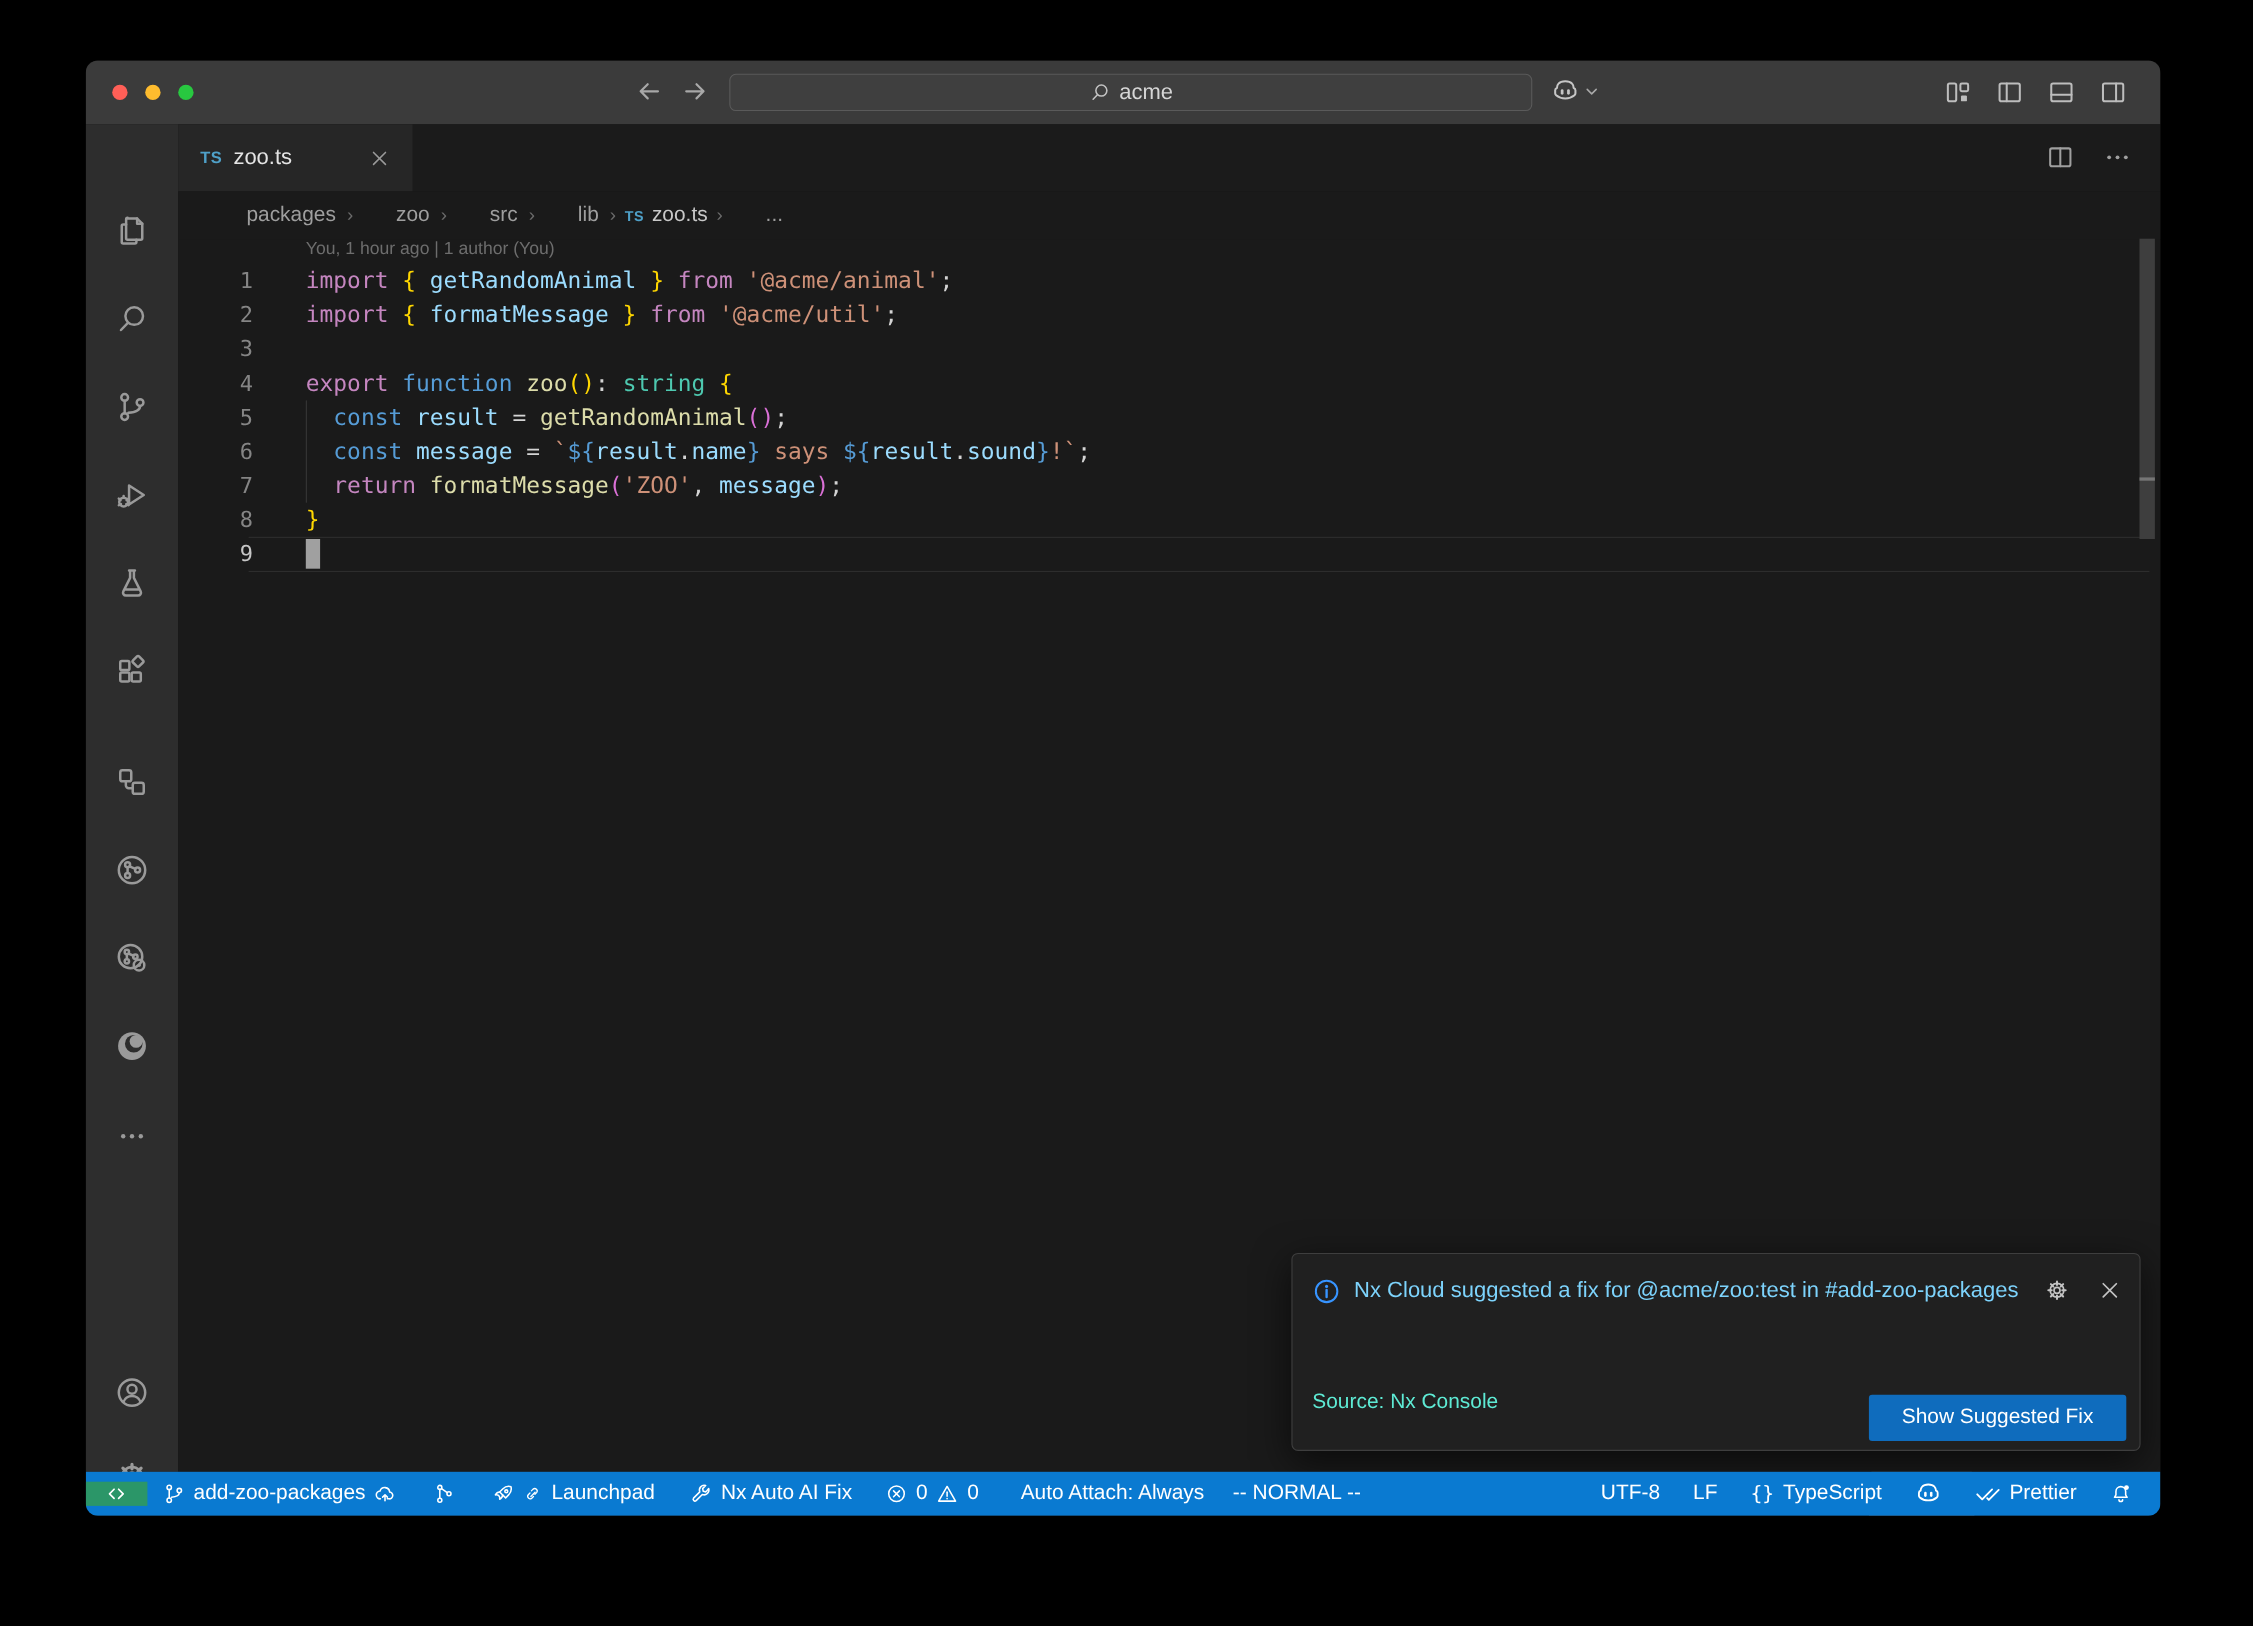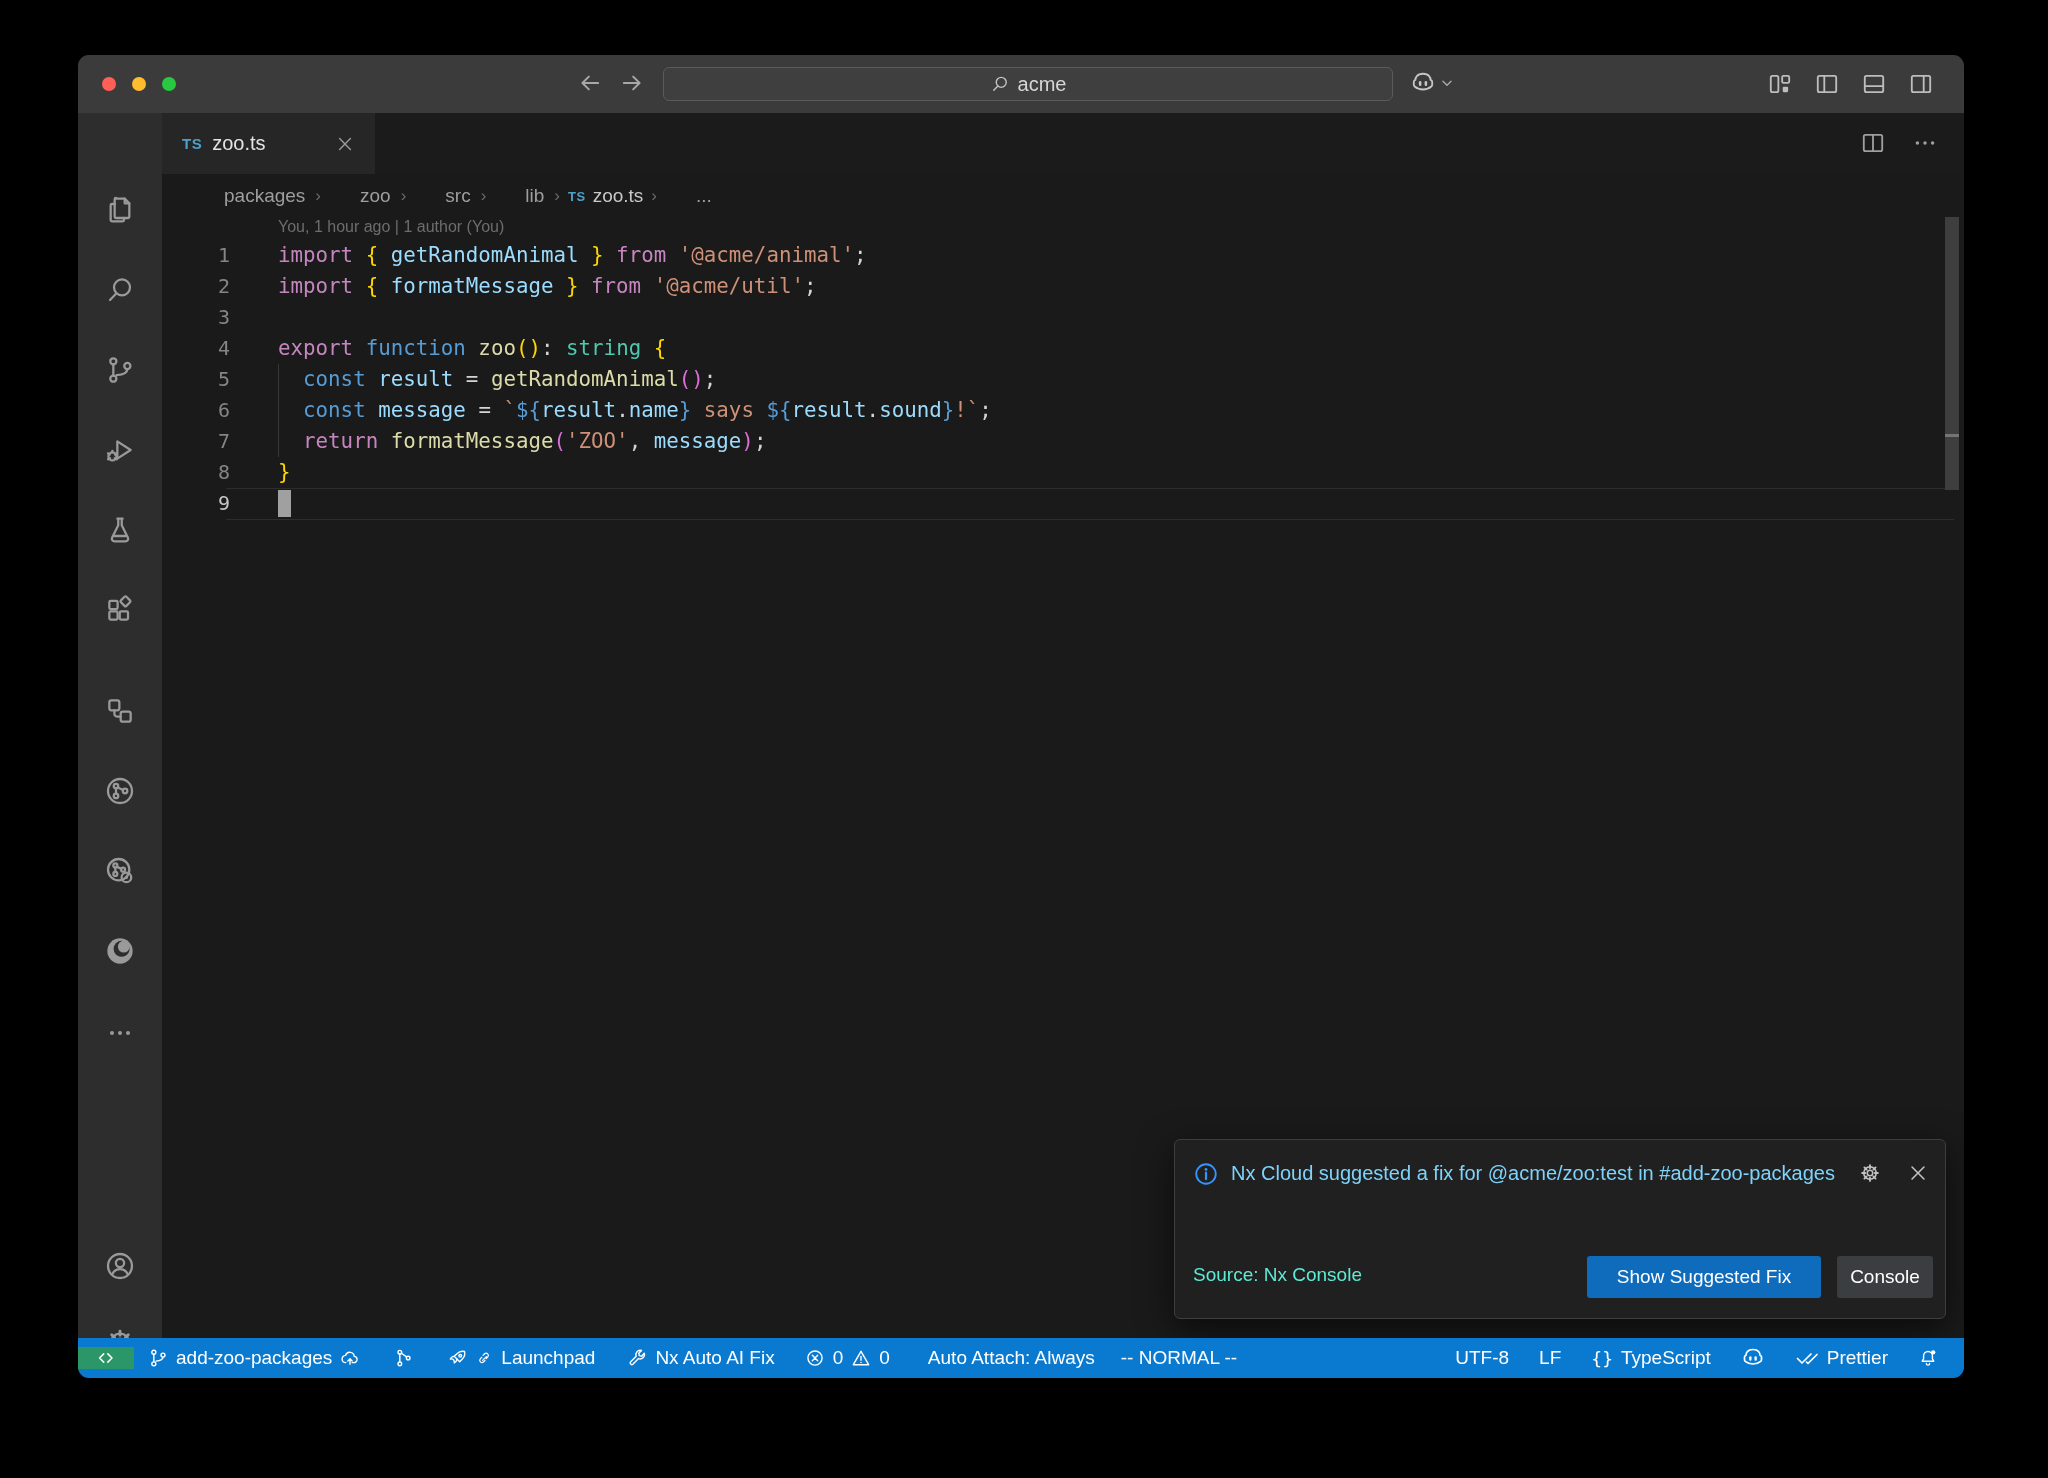--- a/index.html
+++ b/index.html
@@ -62,21 +62,21 @@
 
   
   .toast { position:absolute; left:1096px; top:1084px; width:772px; height:180px; background:#202020;
            border:1px solid #3e3e3e; border-radius:6px; box-shadow:0 10px 34px rgba(0,0,0,.6); }
   .toast-msg-row { position:absolute; left:18px; top:18px; display:flex; gap:12px; }
   .info-ic { width:26px; height:26px; color:#3794ff; flex:0 0 auto; margin-top:3px; }
   .toast-msg { width:608px; font-size:20px; line-height:30px; color:#7dd3fc; }
   .toast-top-actions { position:absolute; right:16px; top:22px; display:flex; gap:26px; color:#c3c3c3; }
   .toast-top-actions .ic { width:22px; height:22px; }
   .toast-source { position:absolute; left:18px; top:124px; font-size:19px; color:#5eead4; }
-  .toast-buttons { position:absolute; right:12px; top:116px; display:flex; gap:16px; }
+  .toast-buttons { position:absolute; right:12px; top:128px; display:flex; gap:28px;flex-direction:column; }
   .btn { height:42px; border:none; border-radius:3px; color:#fff; font-size:19px; font-family:"Liberation Sans",sans-serif;
          display:flex; align-items:center; justify-content:center; padding:0 22px; }
   .btn-primary { background:#0f6cbd; width:234px; padding:0; }
   .btn-secondary { background:#3b3e41; width:96px; padding:0; }
 
   
   .statusbar { position:absolute; left:0; bottom:0; width:100%; height:40px; background:#0a7ad1; color:#fff;
                font-size:19px; display:flex; align-items:center; }
   .remote { width:56px; background:#2b9668; display:flex; align-items:center; justify-content:center; flex:0 0 auto; }
   .remote .ic { width:22px; height:22px; }

